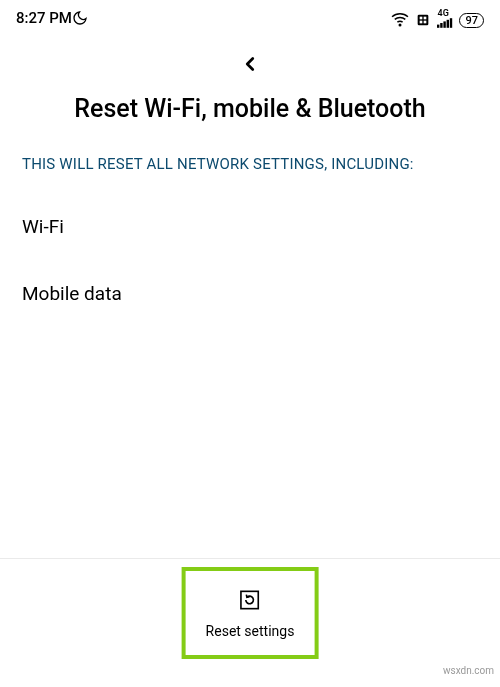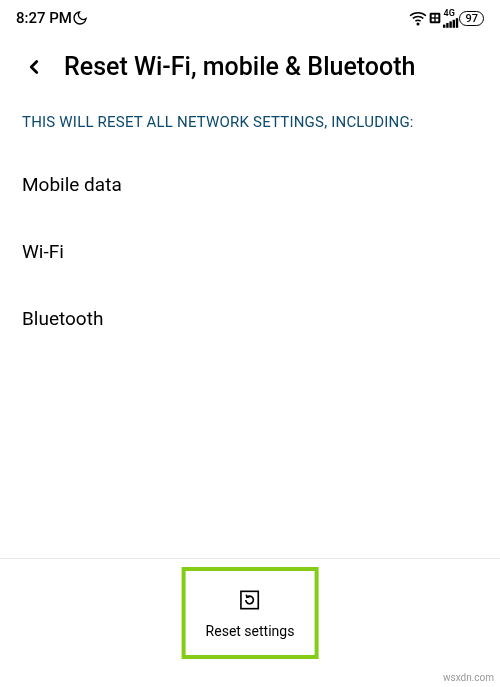--- a/index.html
+++ b/index.html
@@ -21,21 +21,22 @@
       align-items: center;
       padding: 8px 16px;
       height: 36px;
     }
     .status-left {
       display: flex;
       align-items: center;
     }
     .status-right {
       display: flex;
-      align-items: center;
+      align-items: flex-end;
+      gap: 6px;
     }
     .status-time {
       font-size: 15px;
       font-weight: 500;
       color: #000;
     }
     .status-icon {
       display: inline-flex;
       align-items: center;
       justify-content: center;
@@ -51,20 +52,21 @@
     .signal-label {
       font-size: 9px;
       font-weight: 600;
       line-height: 1;
     }
     .header {
       display: flex;
       align-items: center;
       padding: 16px 22px 20px 22px;
       gap: 18px;
+      flex-direction: column;
     }
     .back-btn {
       display: inline-flex;
       align-items: center;
       justify-content: center;
       width: 24px;
       height: 24px;
       cursor: pointer;
     }
     .page-title {
@@ -107,21 +109,21 @@
       gap: 10px;
       cursor: pointer;
     }
     .reset-btn-label {
       font-size: 14px;
       color: #000;
     }
     .watermark {
       position: absolute;
       right: 6px;
-      bottom: 4px;
+      bottom: 11px;
       font-size: 10px;
       color: #999;
     }
   </style>
 </head>
 <body>
 
 <div class="status-bar">
   <div class="status-left">
     <span class="status-time">8:27 PM</span>
@@ -168,23 +170,22 @@
     <svg width="22" height="22" viewBox="0 0 24 24" fill="none" stroke="#000" stroke-width="3" stroke-linecap="round" stroke-linejoin="round">
       <polyline points="15 18 9 12 15 6"></polyline>
     </svg>
   </span>
   <h1 class="page-title">Reset Wi-Fi, mobile &amp; Bluetooth</h1>
 </div>
 
 <div class="subheader">THIS WILL RESET ALL NETWORK SETTINGS, INCLUDING:</div>
 
 <div class="list">
+  <div class="list-item">Wi-Fi</div>
   <div class="list-item">Mobile data</div>
-  <div class="list-item">Wi-Fi</div>
-  <div class="list-item">Bluetooth</div>
 </div>
 
 <div class="bottom-separator"></div>
 
 <div class="reset-btn-wrapper">
   <span class="status-icon">
     <svg width="26" height="26" viewBox="0 0 24 24" fill="none" stroke="#000" stroke-width="1.5">
       <rect x="4" y="4" width="16" height="16"></rect>
       <path d="M8.5 12a3.5 3.5 0 1 0 1-2.5"></path>
       <polyline points="9 7 9.5 9.5 12 9" fill="none"></polyline>

